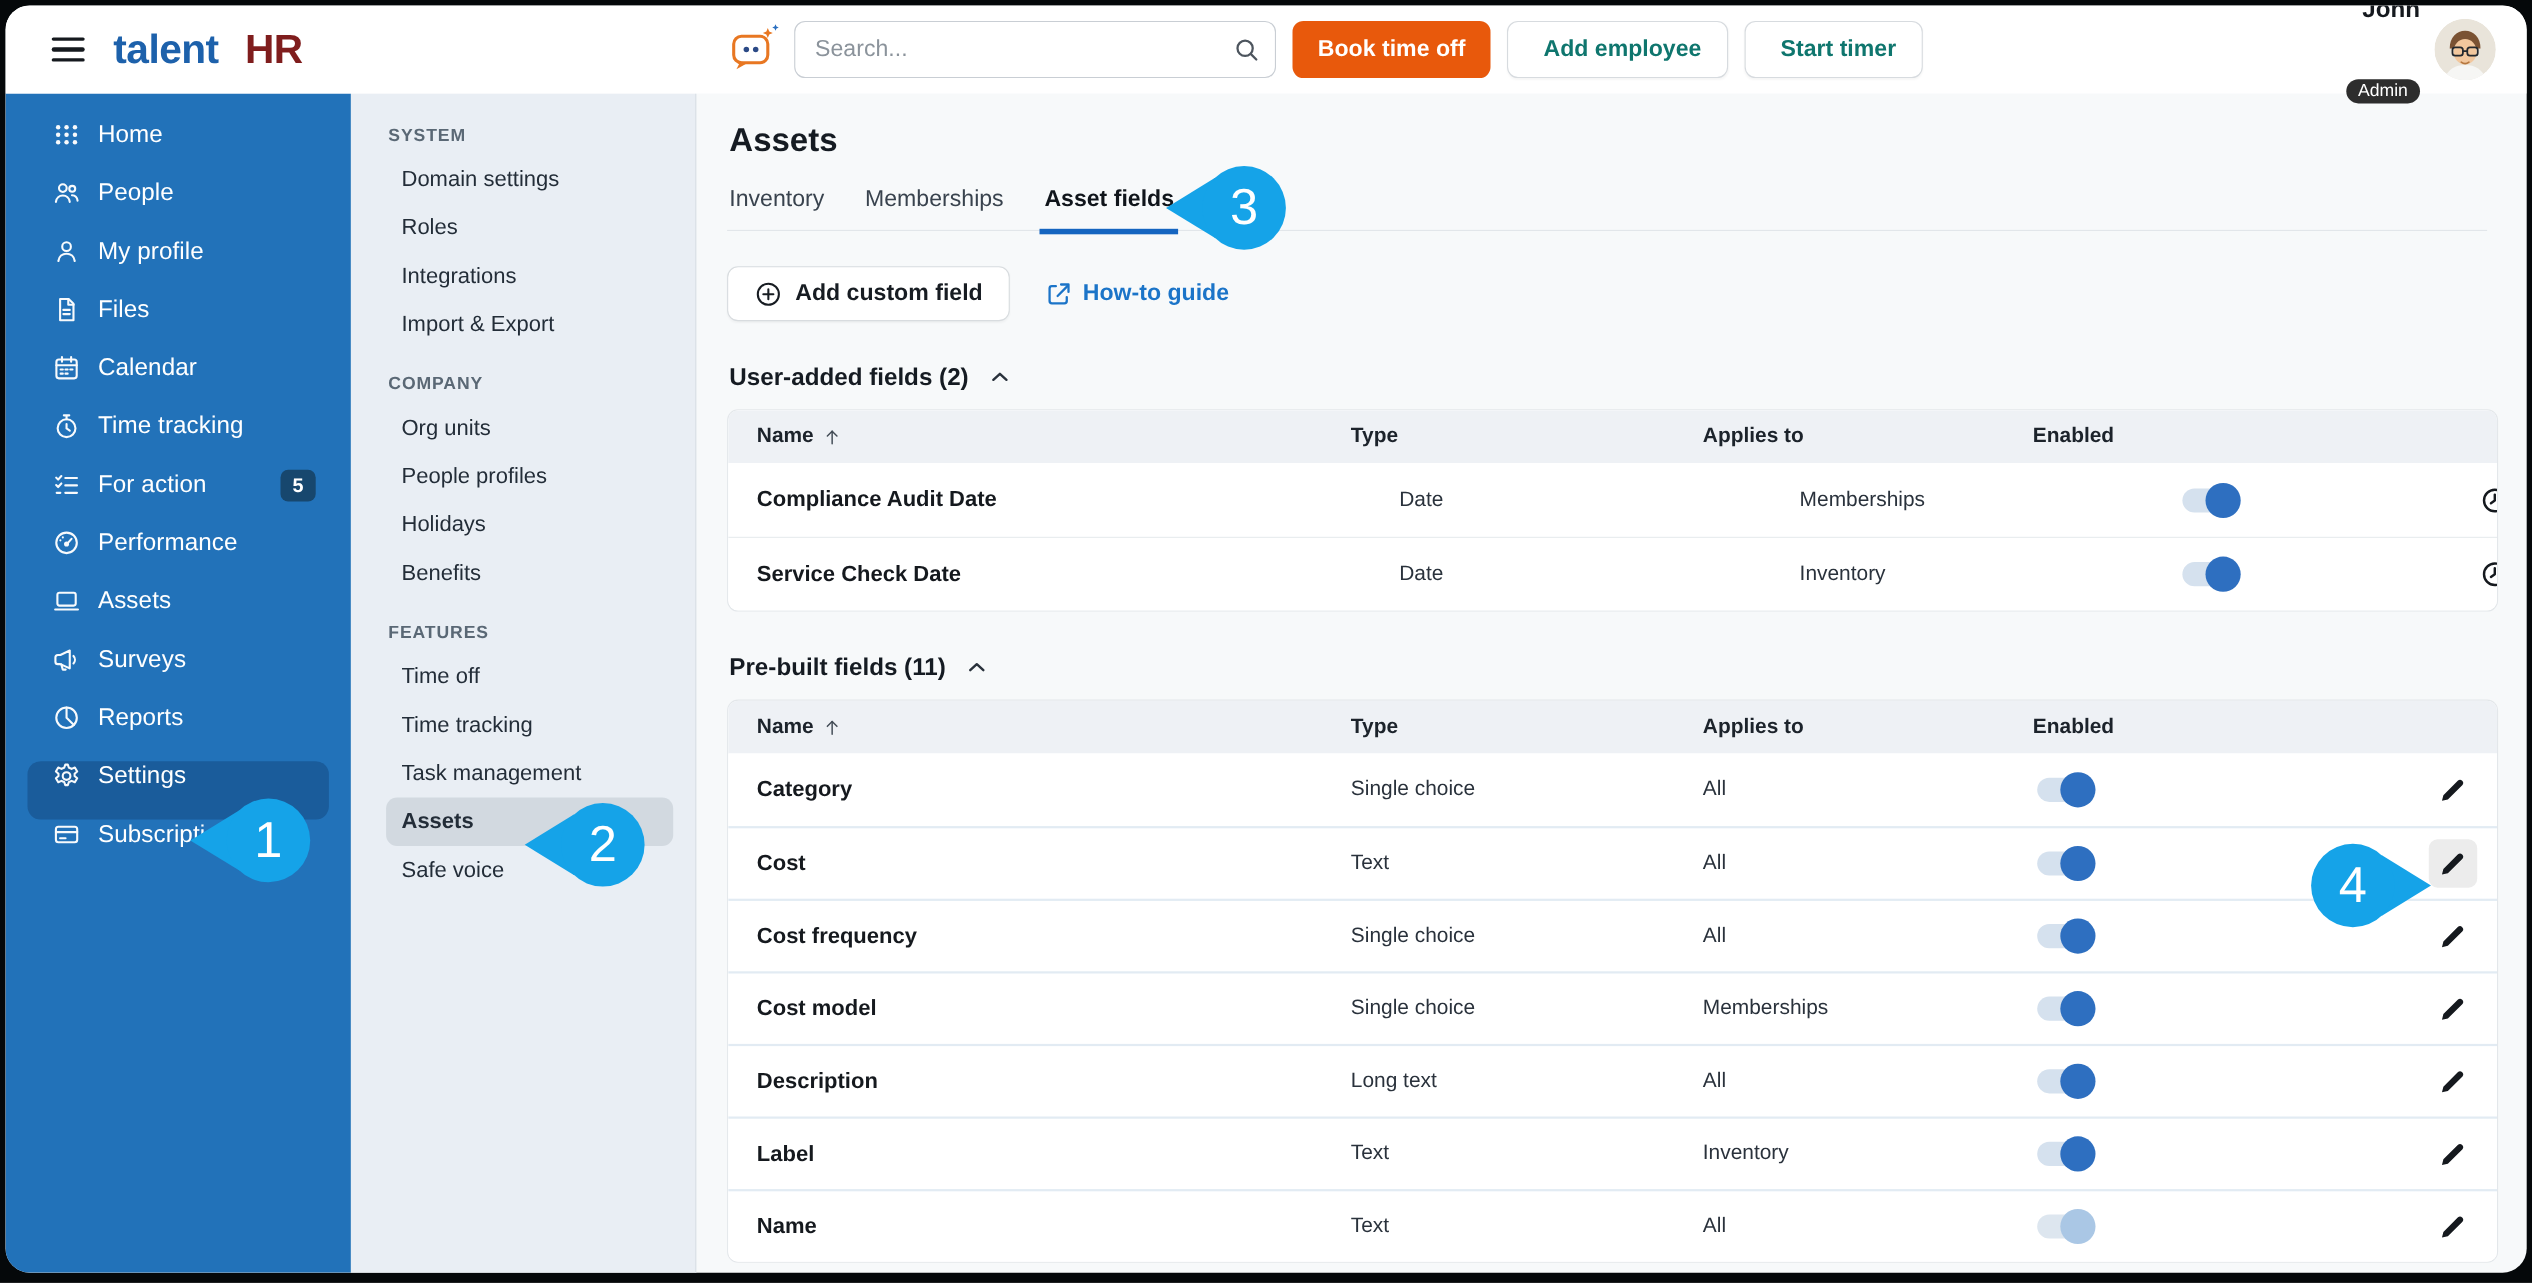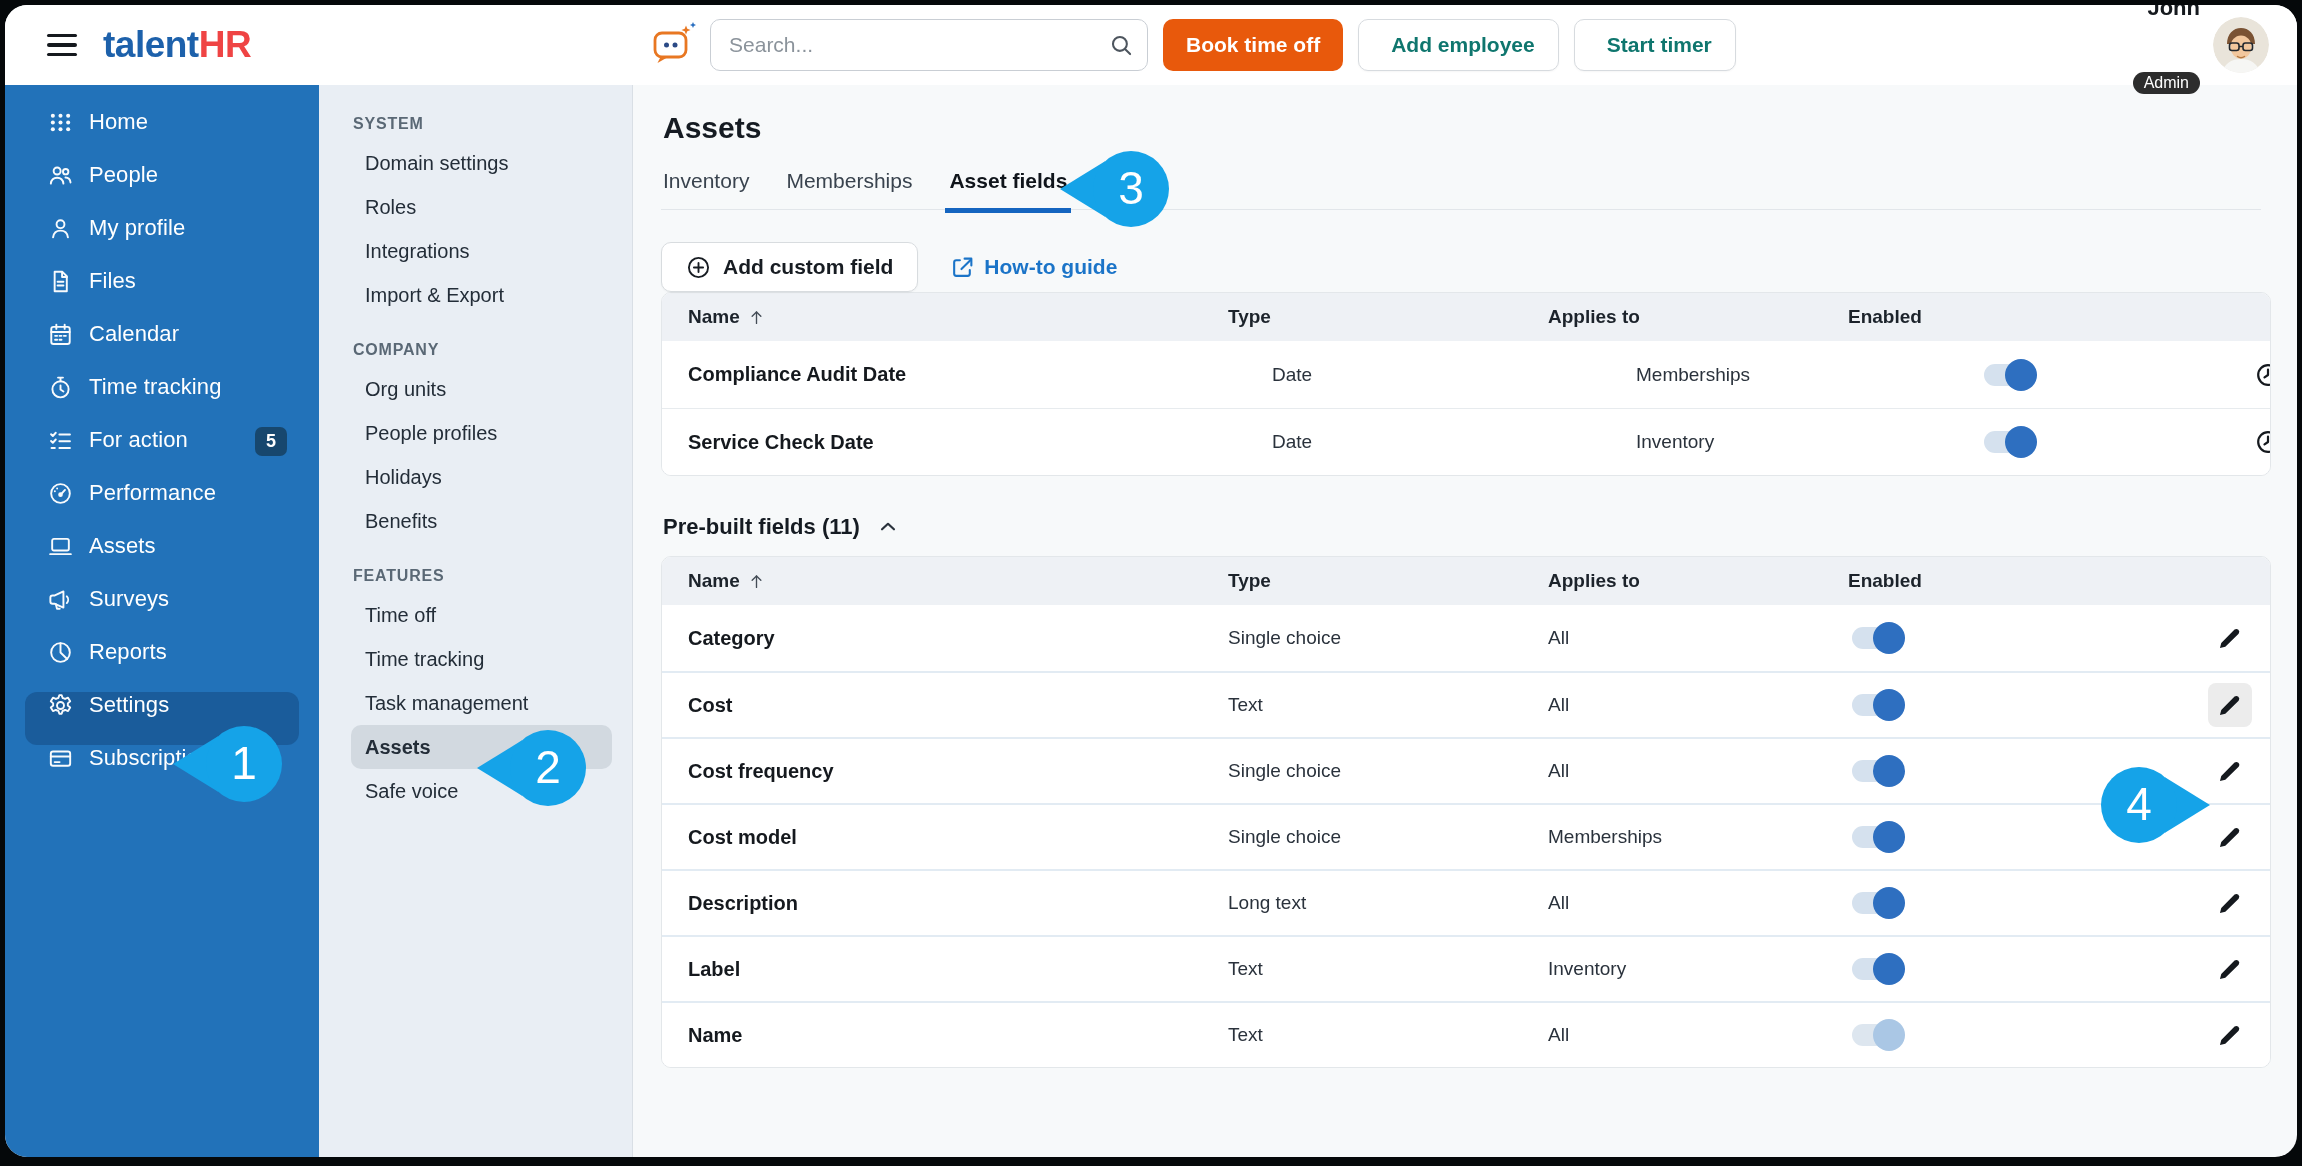--- a/index.html
+++ b/index.html
@@ -9,21 +9,21 @@
   .app { position:absolute; left:5px; top:5px; right:5px; bottom:9px;
          border-radius:22px; overflow:hidden; background:#f7f9fa; }
 
   
   header { position:absolute; left:0; top:0; width:100%; height:80px; background:#fff;
            display:flex; align-items:center; padding:0 28px; z-index:5; }
   .hamburger { width:30px; height:22px; display:flex; flex-direction:column; justify-content:space-between; cursor:pointer; margin:0 26px 0 14px; }
   .hamburger span { display:block; height:3.4px; background:#15191e; border-radius:2px; }
   .logo { font-size:37px; font-weight:700; letter-spacing:-0.5px; display:flex; align-items:baseline; }
   .logo .lt { color:#1d61ab; }
-  .logo .lh { color:#ef4444; }
+  .logo .lh { color:#7f1d1d;margin-left:24px; }
   .hspace1 { flex:1; }
   .hspace2 { flex:1; }
   .robot { width:50px; height:50px; margin-right:12px; display:flex; align-items:center; }
   .search { position:relative; width:438px; height:52px; }
   .search input { width:100%; height:100%; border:1.5px solid #c9ced4; border-radius:10px;
                   font-size:21px; color:#30363d; padding:0 54px 0 18px; outline:none;
                   font-family:"Liberation Sans",sans-serif; background:#fff; }
   .search input::placeholder { color:#8b939b; }
   .search .mag { position:absolute; right:14px; top:13px; width:26px; height:26px; color:#4d555e; }
   .hbtn { height:52px; border-radius:10px; font-size:21px; font-weight:700; padding:0 23px;
@@ -351,20 +351,28 @@
             <svg viewBox="0 0 24 24" fill="none" stroke="currentColor" stroke-width="2" stroke-linecap="round" stroke-linejoin="round">
                 <path d="M9.5 5H6a2 2 0 0 0-2 2v11a2 2 0 0 0 2 2h11a2 2 0 0 0 2-2v-3.5"></path>
                 <path d="M14 3.5h6.5V10"></path>
                 <path d="M20 4.5L11 13.5"></path>
               </svg>
           </span>
           <span>How-to guide</span>
         </span>
       </div>
 
+      <div class="sec-head">
+        <span class="sec-title">User-added fields (2)</span>
+        <span class="chev">
+          <svg viewBox="0 0 24 24" fill="none" stroke="currentColor" stroke-width="2.4" stroke-linecap="round" stroke-linejoin="round">
+              <path d="M5.5 14.5L12 8.5l6.5 6"></path>
+            </svg>
+        </span>
+      </div>
       <div class="card t1">
           <div class="t-row t-head">
             <div class="t-cell h">
               <span>Name</span>
               <span class="sort icn">
                 <svg viewBox="0 0 24 24" fill="none" stroke="currentColor" stroke-width="1.7" stroke-linecap="round" stroke-linejoin="round">
                   <path d="M12 19.5V5"></path>
                   <path d="M6.5 10.5L12 5l5.5 5.5"></path>
                 </svg>
               </span>

